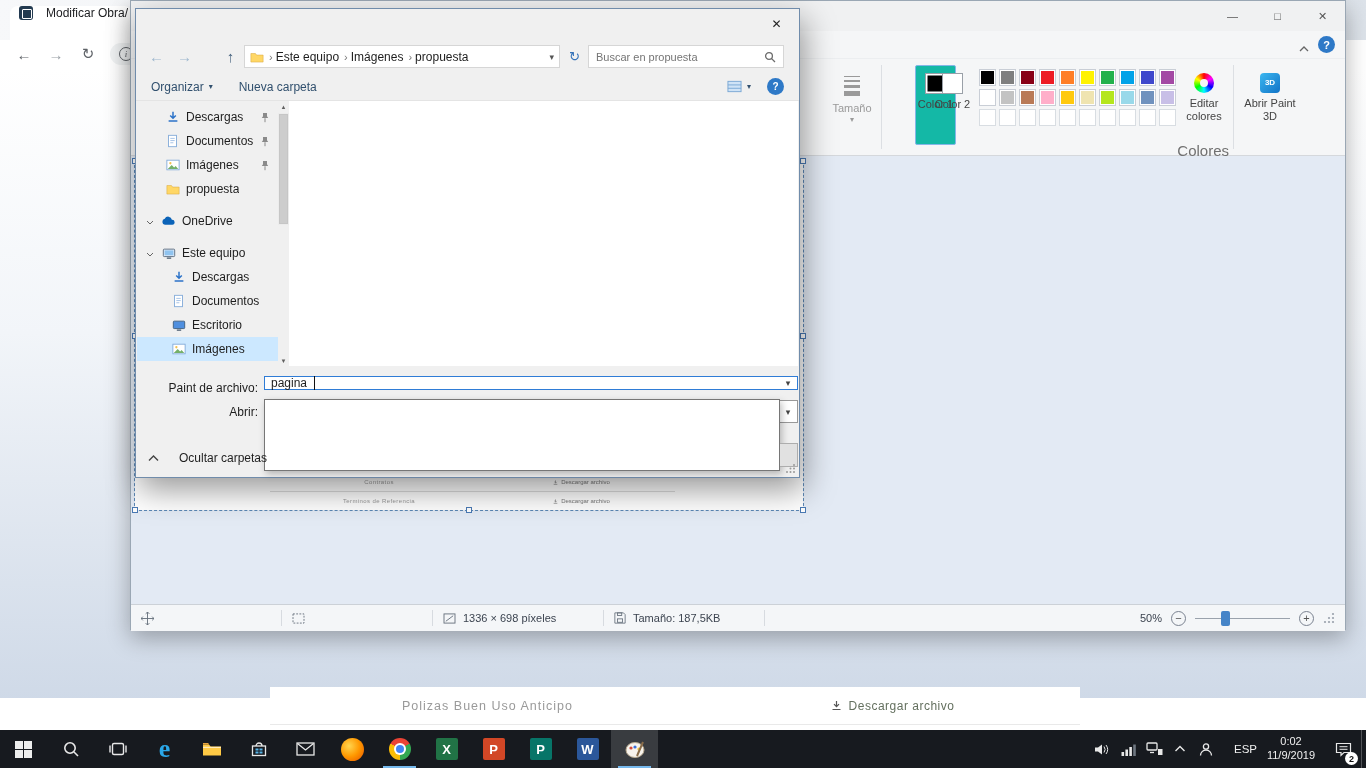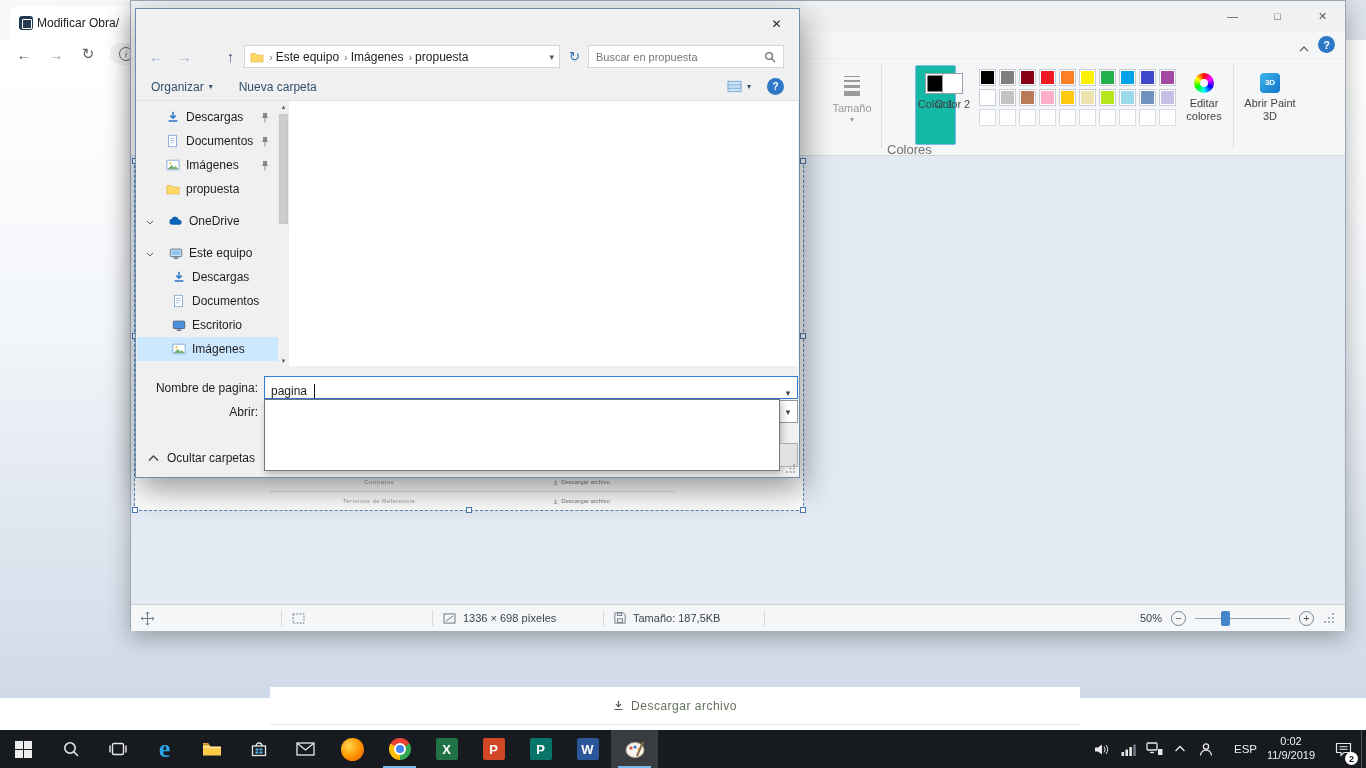--- a/index.html
+++ b/index.html
@@ -3,21 +3,21 @@
 <meta charset="utf-8">
 <style>
 *{margin:0;padding:0;box-sizing:border-box}
 html,body{width:1366px;height:768px;overflow:hidden}
 body{font-family:"Liberation Sans","DejaVu Sans",sans-serif;font-size:12px;color:#1e1e1e;background:#000}
 #stage{position:relative;width:1366px;height:768px;background:#fff;overflow:hidden}
 
 
 #chrome-win{position:absolute;left:0;top:0;width:1366px;height:730px;background:#fff}
 #chrome-tabstrip{position:absolute;left:0;top:0;width:100%;height:40px;background:linear-gradient(100deg,#f7f8fa,#dde3ea)}
-#chrome-tab{position:absolute;left:10px;top:6px;width:122px;height:34px;background:#fff;border-radius:8px 8px 0 0;display:flex;align-items:center;gap:4px;padding:0 9px;overflow:hidden}
+#chrome-tab{position:absolute;left:10px;top:6px;width:122px;height:34px;background:#fff;border-radius:8px 8px 0 0;display:flex;gap:13px;padding:0 9px;overflow:hidden}
 .tab-favicon{width:14px;height:14px;background:#233a50;border-radius:3px;position:relative;flex:none}
 .tab-favicon::after{content:"";position:absolute;left:3px;top:3px;width:8px;height:8px;border:1.5px solid #fff;border-radius:1px}
 #chrome-tab .ttl{font-size:12px;color:#202124;white-space:nowrap}
 #chrome-toolbar{position:absolute;left:0;top:40px;width:100%;height:28px;background:#fff}
 .c-nav{position:absolute;top:3px;width:24px;height:22px;display:flex;align-items:center;justify-content:center;font-size:15px;color:#5f6368}
 #c-back{left:12px}#c-fwd{left:44px;color:#9aa0a6}#c-reload{left:76px}
 #chrome-addressbar{position:absolute;left:110px;top:43px;width:300px;height:22px;background:#f1f3f4;border-radius:11px;display:flex;align-items:center;padding-left:9px}
 .info-icon{width:14px;height:14px;border:1px solid #5f6368;border-radius:50%;color:#5f6368;font-size:9px;display:flex;align-items:center;justify-content:center;font-style:italic;font-family:"Liberation Serif",serif}
 #chrome-page{position:absolute;left:0;top:68px;width:100%;height:662px;background:linear-gradient(180deg,#ffffff 0%,#f2f5f9 40%,#ccd7e6 100%)}
 #page-bottom{position:absolute;left:0;top:630px;width:1366px;height:100px;background:#fff}
@@ -45,21 +45,21 @@
 .swatch{width:21px;height:21px;border:1px solid #9aa0a8;box-shadow:inset 0 0 0 1.5px #fff;margin-bottom:4px}
 #palette{left:848px;top:10px;position:absolute;display:grid;grid-template-columns:repeat(10,17px);gap:3px}
 .pcell{width:17px;height:17px;border:1px solid #c9ced6;box-shadow:inset 0 0 0 1px #fff}
 .pcell.empty{background:#fff;border-color:#d8dde2;box-shadow:none}
 #btn-edit-colors{left:1048px;top:6px;width:50px;height:80px}
 .wheel{width:20px;height:20px;border-radius:50%;background:conic-gradient(#f00,#f0f,#00f,#0ff,#0f0,#ff0,#f00);position:relative;margin-bottom:4px}
 .wheel::after{content:"";position:absolute;inset:6px;background:#f5f6f7;border-radius:50%}
 #btn-paint3d{left:1110px;top:6px;width:58px;height:80px}
 .p3d{width:20px;height:20px;border-radius:4px;background:linear-gradient(135deg,#3bb7f0,#1173c7);margin-bottom:4px;position:relative}
 .p3d::after{content:"3D";position:absolute;inset:0;display:flex;align-items:center;justify-content:center;color:#fff;font-size:8px;font-weight:bold}
-#lbl-colores{position:absolute;left:756px;top:83px;width:342px;text-align:left;font-size:13px;color:#707070}
+#lbl-colores{position:absolute;left:756px;top:83px;width:342px;text-align:right;font-size:15px;color:#707070}
 #paint-canvas{position:absolute;left:0;top:155px;width:100%;height:448px;background:#e3eaf4;overflow:hidden}
 #canvas-image{position:absolute;left:4px;top:5px;width:668px;height:349px;background:#fff;outline:1px dashed #5b87b5;overflow:hidden}
 #canvas-rows{position:absolute;left:135px;top:311px;width:405px;border-top:1px solid #ddd}
 .canvas-row{display:flex;height:19px;border-bottom:1px solid #ddd;align-items:center}
 .canvas-row .lbl{width:218px;text-align:center;color:#999;font-size:6px;letter-spacing:.4px}
 .canvas-row .lnk{flex:1;text-align:center;color:#777;font-size:6px;display:flex;align-items:center;justify-content:center;gap:3px}
 .handle{position:absolute;width:6px;height:6px;background:#fff;border:1px solid #4a7ab5}
 #paint-statusbar{position:absolute;left:0;top:603px;width:100%;height:27px;background:#f4f6f8;border-top:1px solid #ccd1d7;display:flex;align-items:center;font-size:11px;color:#3c4450}
 .sb-item{display:flex;align-items:center;gap:7px;padding-left:10px;height:100%}
 .sb-sep{width:1px;height:16px;background:#d7dbe0}
@@ -86,21 +86,21 @@
 .cmd-item{display:flex;align-items:center;gap:5px}
 .cmd-caret{font-size:8px;color:#31506e}
 #cmd-right{margin-left:auto;display:flex;align-items:center;gap:16px}
 #d-help{width:17px;height:17px;border-radius:50%;background:#2e79c7;color:#fff;font-size:10px;font-weight:bold;display:flex;align-items:center;justify-content:center}
 #file-area{position:absolute;left:153px;top:92px;width:509px;height:265px;background:#fff}
 #tree{position:absolute;left:1px;top:96px;width:141px}
 .tree-item{height:24px;display:flex;align-items:center;position:relative;font-size:12px;color:#1e1e1e}
 .tree-item .tw{position:absolute;left:9px}
 .tree-item .ticon{display:flex;width:17px;justify-content:center;flex:none}
 .tree-item .tlabel{margin-left:5px;white-space:nowrap;overflow:hidden}
-.tree-item.ind0{padding-left:30px}
+.tree-item.ind0{padding-left:23px}
 .tree-item.ind1{padding-left:27px}
 .tree-item.ind2{padding-left:33px}
 .tree-item.gap{margin-top:8px}
 .tree-item.selected{background:#cce8ff}
 .pin{position:absolute;right:8px;top:7px}
 #pane-scroll{position:absolute;left:142px;top:92px;width:11px;height:265px;background:#f0f0f0}
 #pane-scroll .sa{position:absolute;left:0;width:11px;height:11px;display:flex;align-items:center;justify-content:center;color:#606060;font-size:6px}
 #pane-scroll .sa.up{top:0}
 #pane-scroll .sa.down{bottom:0}
 #pane-scroll .thumb{position:absolute;left:1px;top:13px;width:9px;height:110px;background:#cdcdcd}
@@ -122,28 +122,28 @@
  background-position:5px 4px,0 14px,10px 24px,10px 30px,10px 37px,10px 44px;
  background-size:20px 7px,88px 5px,68px 6px,68px 22px,68px 1px,68px 1px}
 .thumb.page-image{background-image:
  linear-gradient(#7ab648,#7ab648),linear-gradient(135deg,#93402e,#7a3020),
  linear-gradient(#d8d8d8,#d8d8d8);
  background-position:0 8px,5px 16px,20px 51px;
  background-size:88px 5px,78px 31px,48px 3px}
 .dlg-label{position:absolute;left:0;width:122px;text-align:right;font-size:12px}
 #lbl-filename{top:372px}
 #lbl-tipo{top:396px}
-#filename-combo{position:absolute;left:128px;top:367px;width:534px;height:23px;background:#fff;border:1px solid #2f7cd6;display:flex;align-items:flex-end}
+#filename-combo{position:absolute;left:128px;top:367px;width:534px;height:14px;background:#fff;border:1px solid #2f7cd6;display:flex;align-items:center}
 #filename-combo .txt{padding-left:6px;font-size:12px}
 .caret-line{width:1px;height:14px;background:#111;margin-left:7px}
 .combo-arrow{margin-left:auto;width:18px;text-align:center;color:#444;font-size:9px}
 #tipo-combo{position:absolute;left:128px;top:391px;width:534px;height:23px;background:#fff;border:1px solid #999;display:flex;align-items:center}
 #ac-panel{position:absolute;left:128px;top:390px;width:516px;height:72px;background:#fff;border:1px solid #767676;box-shadow:2px 3px 7px rgba(0,0,0,.25)}
 #btn-fragment{position:absolute;left:644px;top:434px;width:18px;height:24px;background:#e1e1e1;border:1px solid #adadad;border-left:none}
-#hide-folders{position:absolute;left:12px;top:437px;height:24px;display:flex;align-items:center;gap:8px;font-size:12px}
+#hide-folders{position:absolute;left:12px;top:437px;height:24px;display:flex;align-items:center;gap:20px;font-size:12px}
 #dlg-grip{position:absolute;right:3px;bottom:3px}
 
 
 #taskbar{position:absolute;left:0;bottom:0;width:1366px;height:38px;background:#171a1f;display:flex;z-index:60}
 #tb-apps{display:flex}
 .tb-slot{width:47px;height:38px;display:flex;align-items:center;justify-content:center;position:relative}
 .tb-slot.running::after{content:"";position:absolute;left:7px;right:7px;bottom:0;height:2px;background:#76b9ed}
 .tb-slot.active{background:rgba(255,255,255,.15)}
 .edge-e{color:#2aa7e8;font-size:26px;font-weight:bold;line-height:1;font-family:"Liberation Serif",serif}
 .ffx{width:23px;height:23px;border-radius:50%;background:radial-gradient(circle at 35% 35%,#ffd54f 0%,#ff9800 50%,#e65100 100%);display:block}
@@ -176,20 +176,21 @@
       <span class="c-nav" id="c-fwd">→</span>
       <span class="c-nav" id="c-reload">↻</span>
     </div>
     <div id="chrome-addressbar">
       <span class="info-icon">i</span>
     </div>
     <div id="chrome-page">
       <div id="page-bottom">
         <div id="page-table">
           <div class="page-row">
+              <span class="lbl">Polizas Buen Uso Anticipo</span>
               <span class="lnk">
                 <svg width="11" height="11" viewBox="0 0 11 11">
                   <path d="M5.5 1v5.2M3 4.2l2.5 2.5L8 4.2M1.5 9.5h8" stroke="#555" stroke-width="1.2" fill="none"></path>
                 </svg>
                 <span>Descargar archivo</span>
               </span>
             </div>
             <div class="page-row">
               <span class="lbl">Contratos</span>
               <span class="lnk">
@@ -536,21 +537,21 @@
     <div id="pane-scroll">
       <span class="sa up">▲</span>
       <span class="thumb"></span>
       <span class="sa down">▼</span>
     </div>
 
     <div id="files-host">
       
     </div>
 
-    <div class="dlg-label" id="lbl-filename">Nombre de pagina:</div>
+    <div class="dlg-label" id="lbl-filename">Paint de archivo:</div>
     <div id="filename-combo">
       <span class="txt">pagina</span>
       <span class="caret-line"></span>
       <span class="combo-arrow">▾</span>
     </div>
     <div class="dlg-label" id="lbl-tipo">Abrir:</div>
     <div id="tipo-combo">
       <span class="combo-arrow">▾</span>
     </div>
     <div id="ac-panel"></div>

